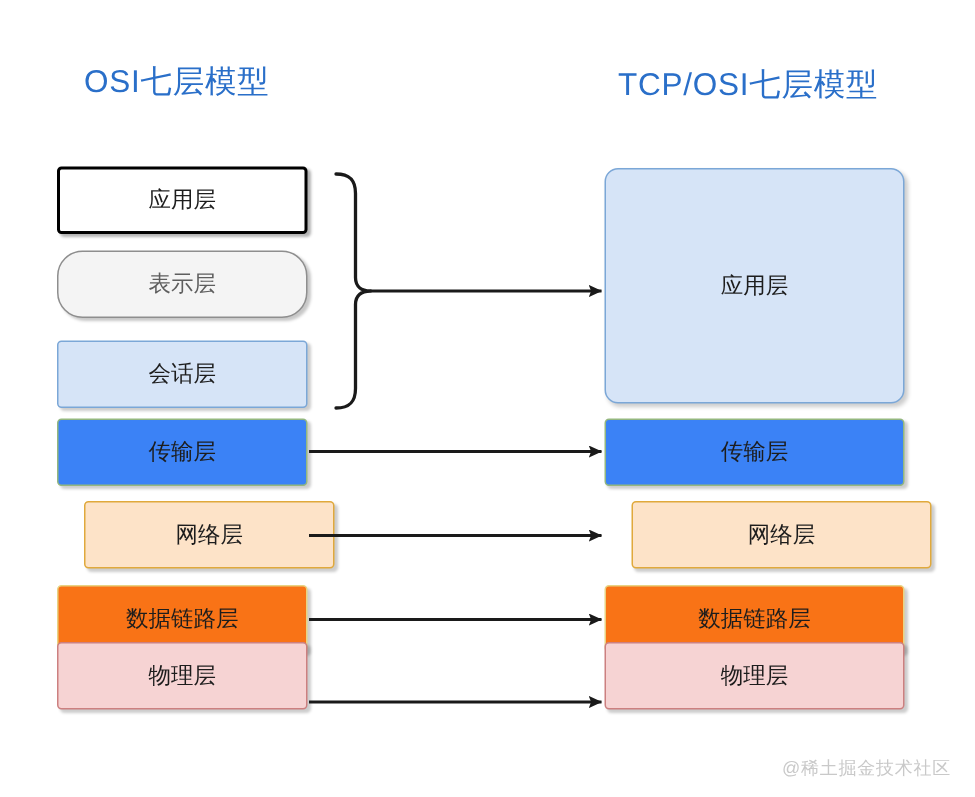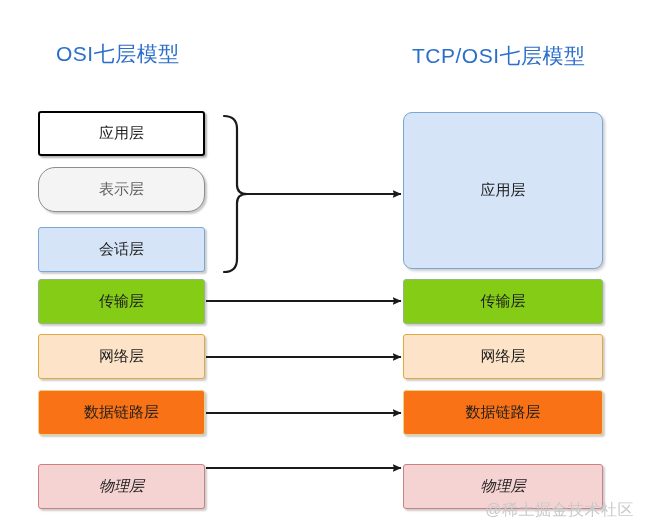--- a/index.html
+++ b/index.html
@@ -50,21 +50,21 @@
   .left-col { left: 38px; width: 167px; height: 45px; }
   
   .right-col { left: 403px; width: 200px; height: 45px; }
 
   .row1 { top: 111px; }
   .row2 { top: 167px; }
   .row3 { top: 227px; }
   .row4 { top: 279px; }
   .row5 { top: 334px; }
   .row6 { top: 390px; }
-  .row7 { top: 464px; font-style: italic; }
+  .row7 { top: 428px; }
 
   
   .sk-white {
     background: #ffffff;
     border-color: #000000;
     border-width: 2.5px;
     box-shadow: 2px 2px 2px rgba(0,0,0,0.30);
   }
   .sk-gray {
     background: #f4f4f4;
@@ -72,28 +72,29 @@
     color: #5e5e5e;
     box-shadow: 2px 2px 2px rgba(0,0,0,0.22);
     border-radius: 17px;
   }
   .sk-blue {
     background: #d6e4f7;
     border-color: #7ba7d7;
     box-shadow: 2px 2px 2px rgba(0,0,0,0.20);
   }
   .sk-green {
-    background: #84cc16;
+    background: #3b82f6;
     border-color: #94b77f;
     box-shadow: 2px 2px 2px rgba(0,0,0,0.20);
   }
   .sk-orange {
     background: #fde3c8;
     border-color: #e0a93c;
     box-shadow: 2px 2px 2px rgba(0,0,0,0.20);
+    margin-left: 18px;
   }
   .sk-yellow {
     background: #f97316;
     border-color: #e8d383;
     box-shadow: 2px 2px 2px rgba(0,0,0,0.20);
   }
   .sk-pink {
     background: #f6d3d3;
     border-color: #cc8080;
     box-shadow: 2px 2px 2px rgba(0,0,0,0.20);
@@ -126,21 +127,21 @@
     width: 650px;
     height: 531px;
     pointer-events: none;
   }
 
   
   #watermark {
     position: absolute;
     right: 16px;
     bottom: 10px;
-    font-size: 16px;
+    font-size: 12px;
     color: #c9c9c9;
     letter-spacing: 0.5px;
     white-space: nowrap;
   }
 </style>
 </head>
 <body>
 
 <div class="canvas">
 

